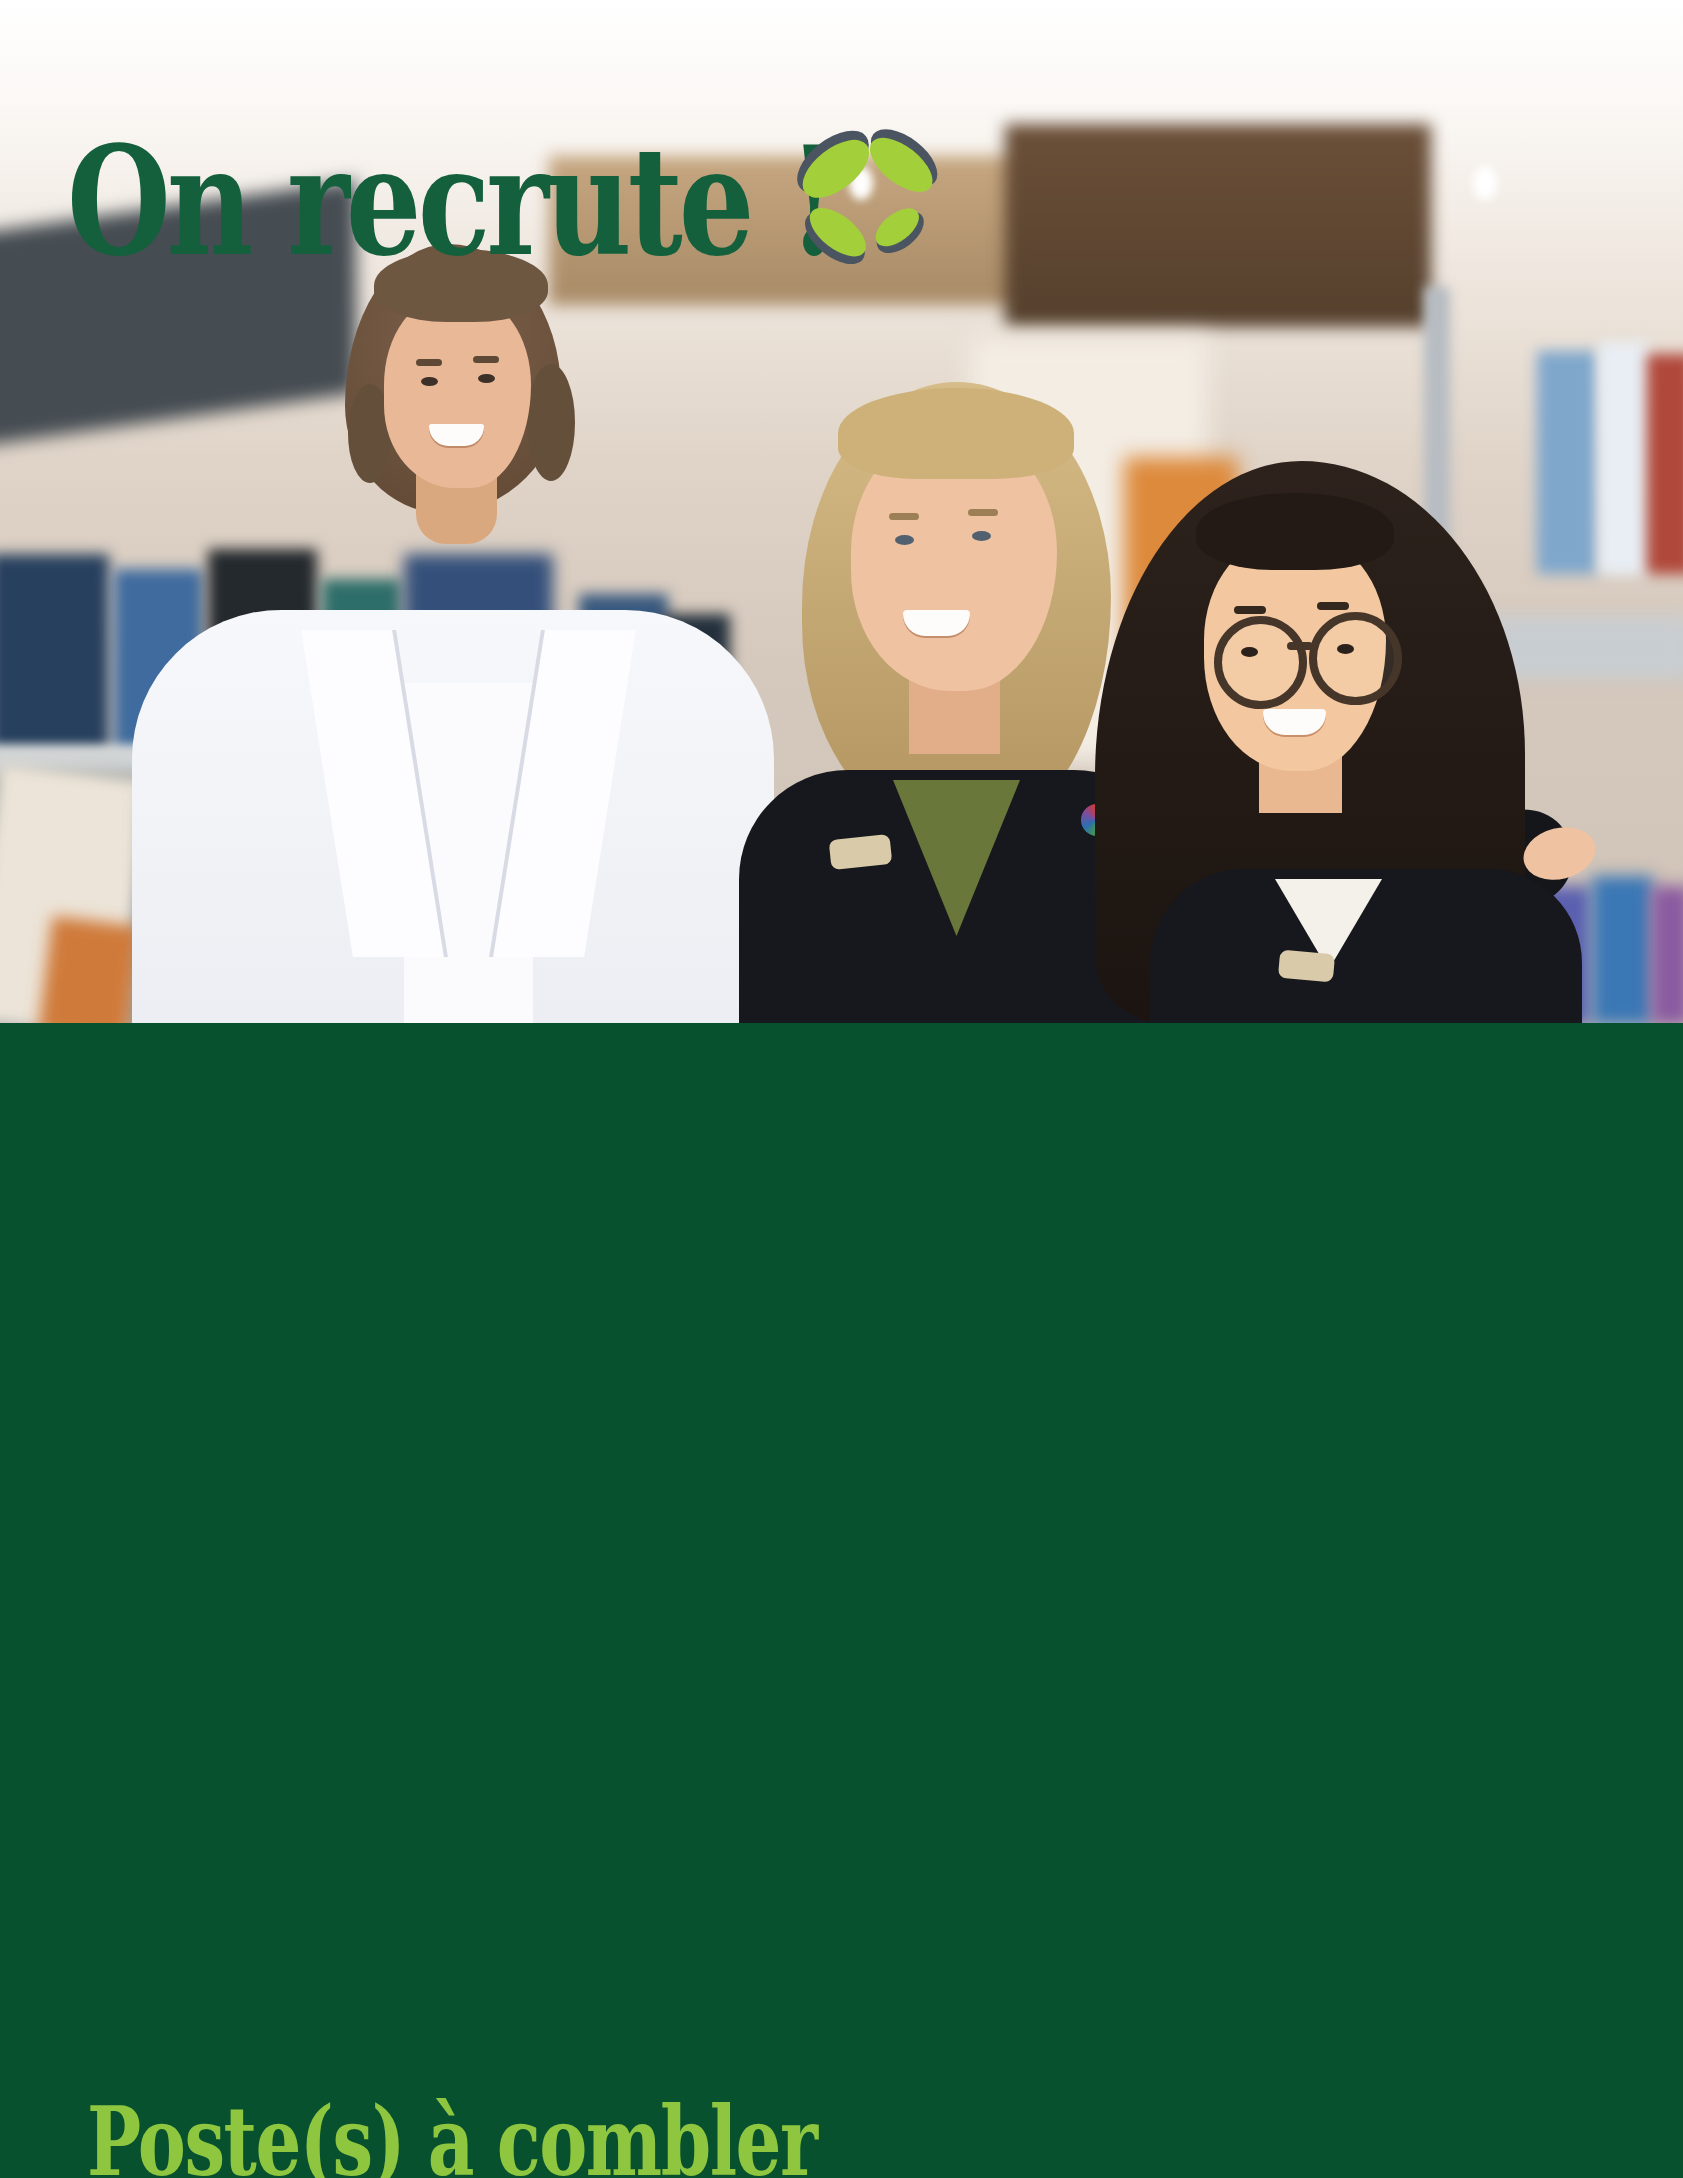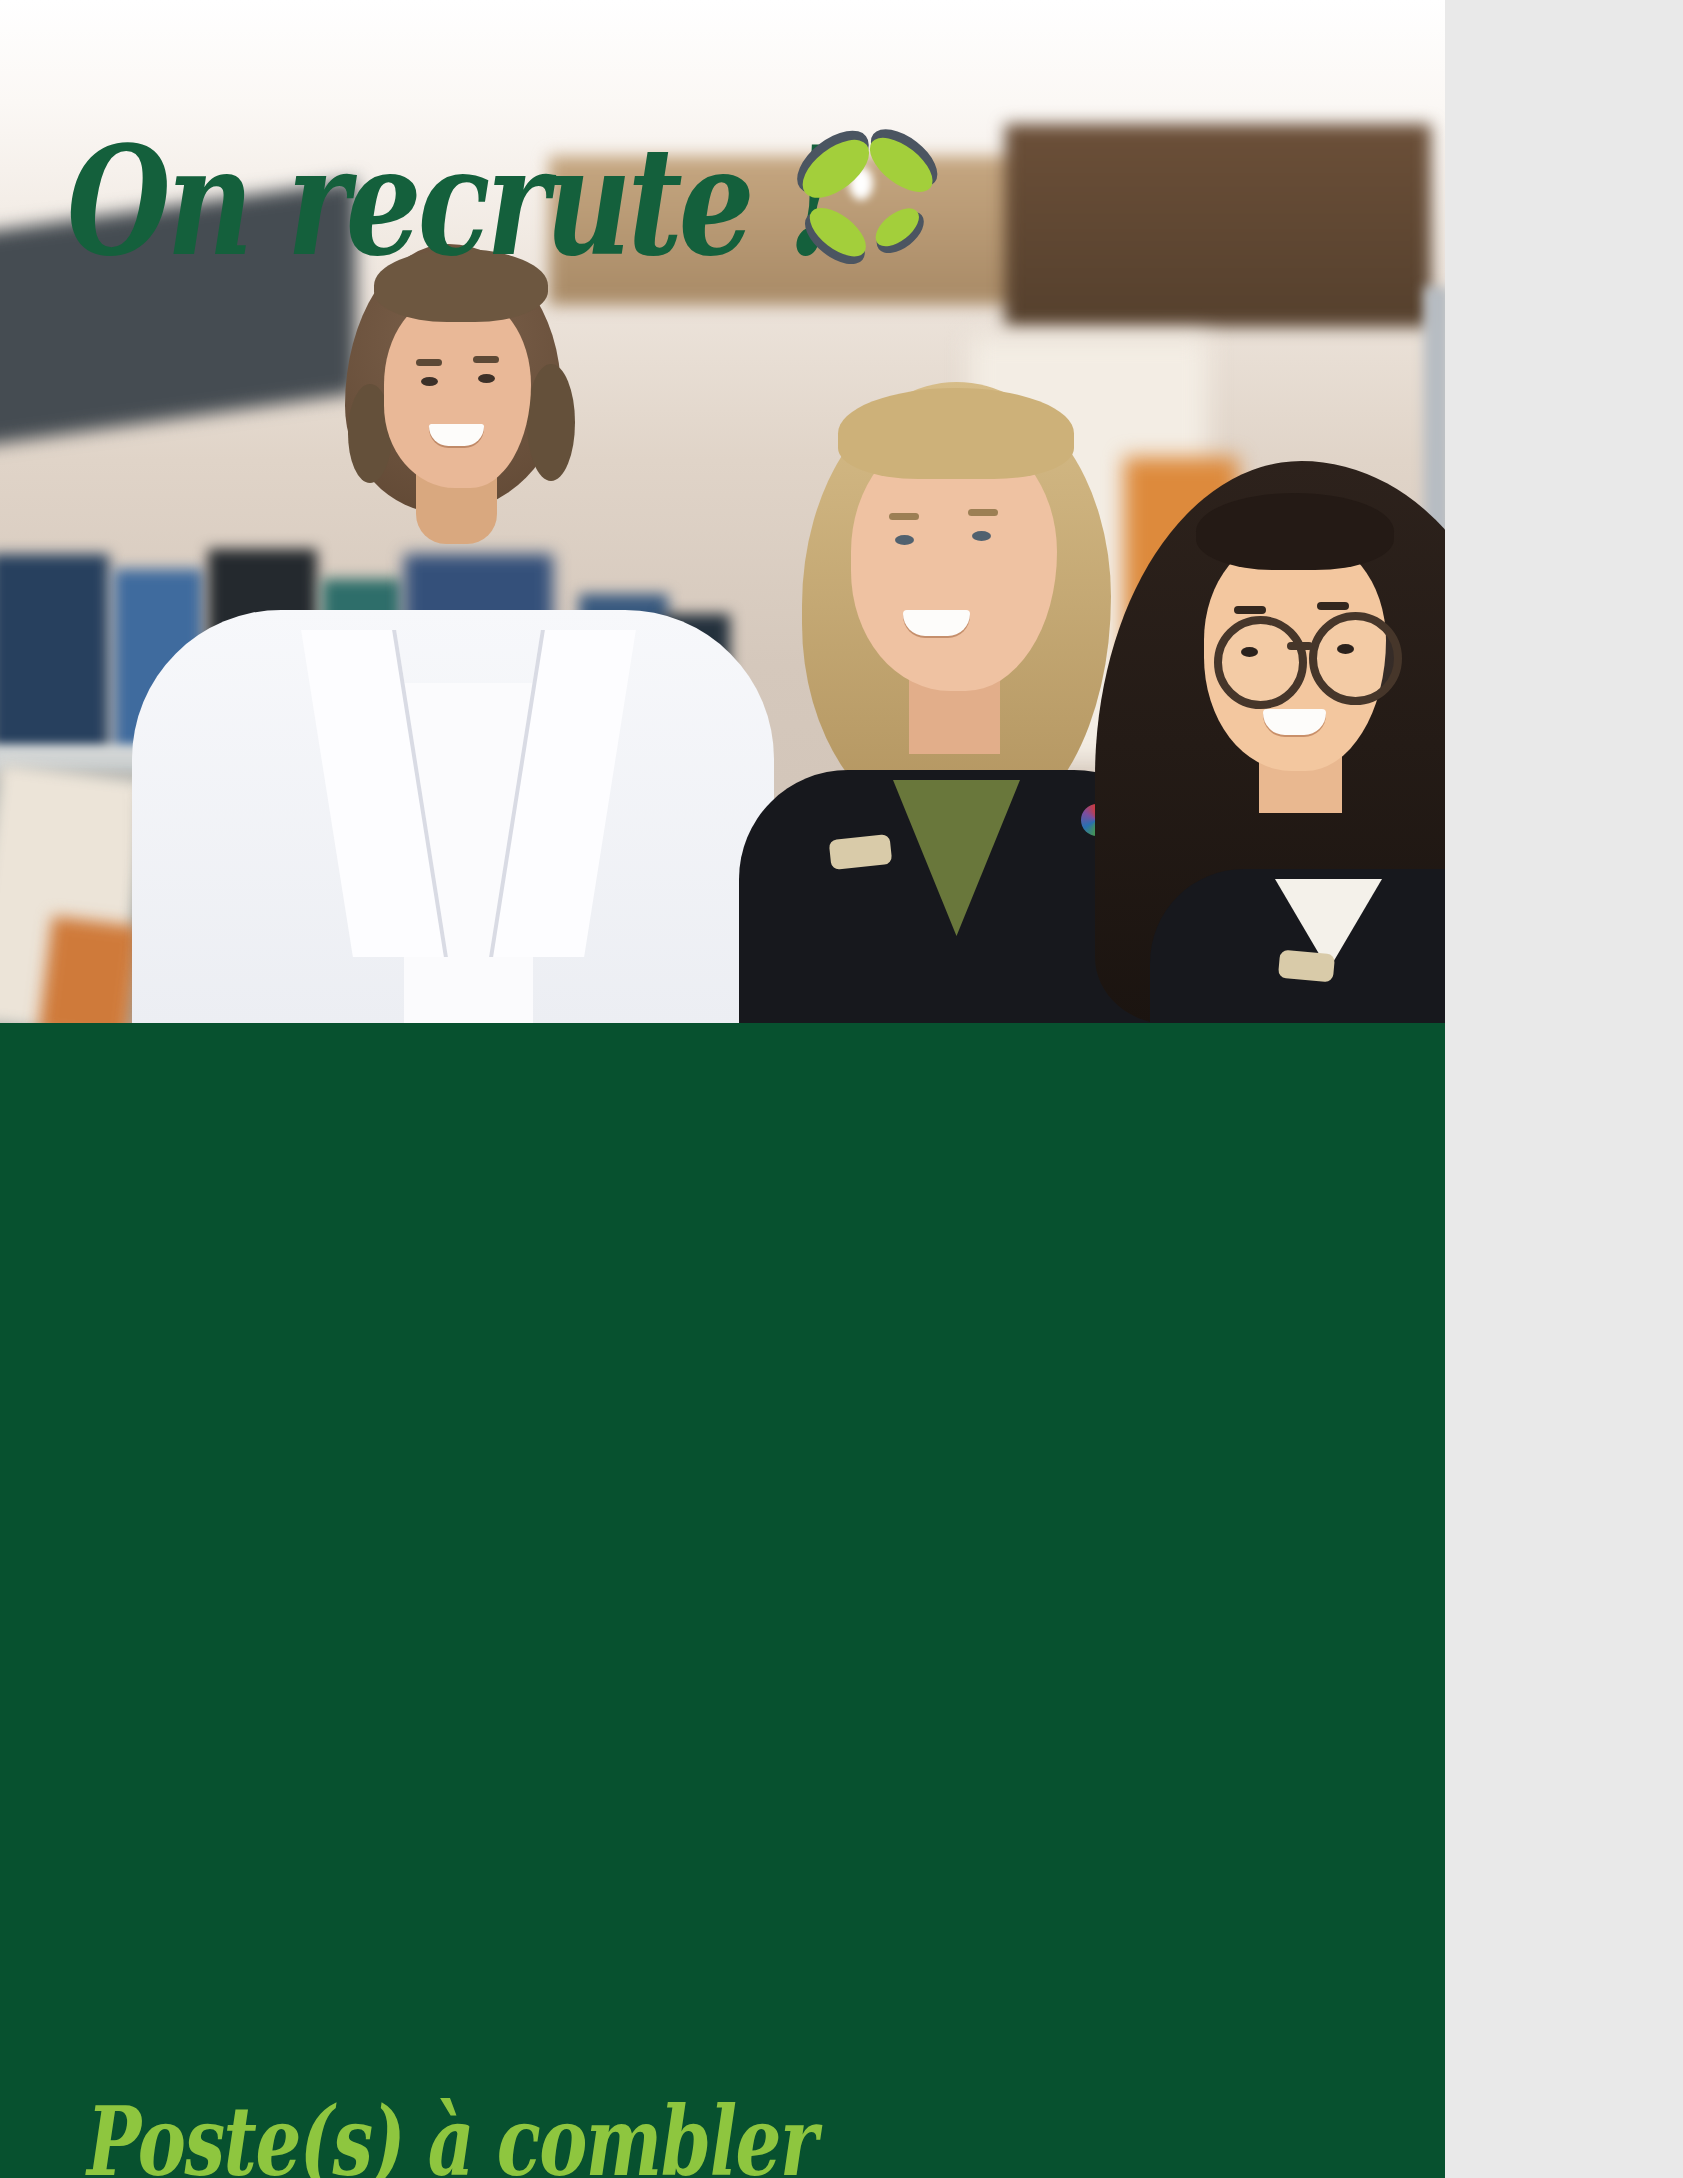--- a/index.html
+++ b/index.html
@@ -1,18 +1,18 @@
 <!DOCTYPE html>
 <html style="--panel_green: #07512f; --headline_green: #14603c; --lime: #8ec63f; --logo_lime: #a3cf3b; --logo_slate: #4b5561;"><head>
 <meta charset="utf-8">
 <style>
   html,body{margin:0;padding:0;background:#e9e9e9;}
   .poster{
-    position:relative;width:1445px;height:2178px;overflow:hidden;
-    background:#d946ef;font-family:"DejaVu Sans","Liberation Sans",sans-serif;font-style:italic;
+    position:relative;width:1683px;height:2178px;overflow:hidden;
+    background:#d946ef;font-family:"DejaVu Sans","Liberation Sans",sans-serif;
   }
   
   .photo{position:absolute;left:0;top:0;width:1683px;height:1023px;overflow:hidden;
     background:linear-gradient(180deg,#ffffff 0%,#fbf8f5 10%,#efe7df 26%,#e0d4c8 45%,#d5c8bc 65%,#cfc2b6 100%);}
   .bgitem{position:absolute;}
   
   .shape{position:absolute;}
   
   .panel{position:absolute;left:0;top:1023px;width:1683px;height:1155px;background:var(--panel_green,#07512f);}
   .slab{font-family:"DejaVu Serif","Liberation Serif",serif;font-weight:700;}

